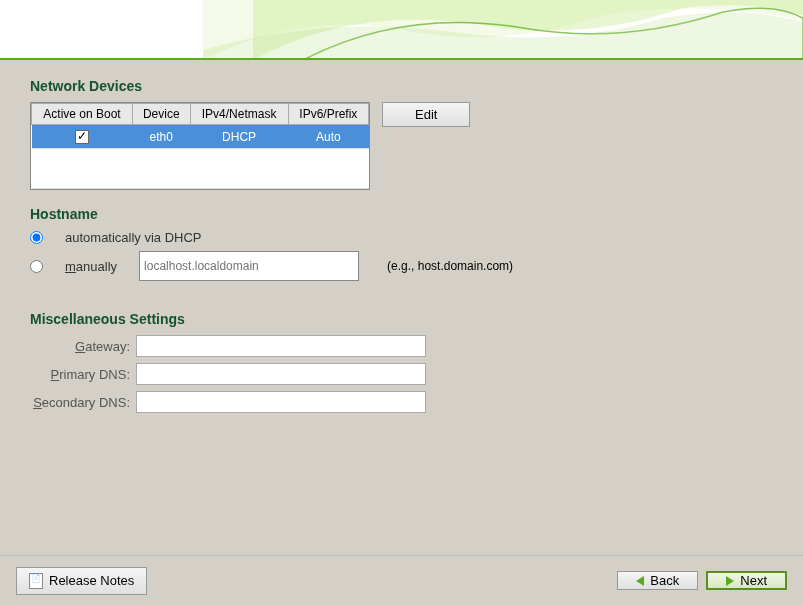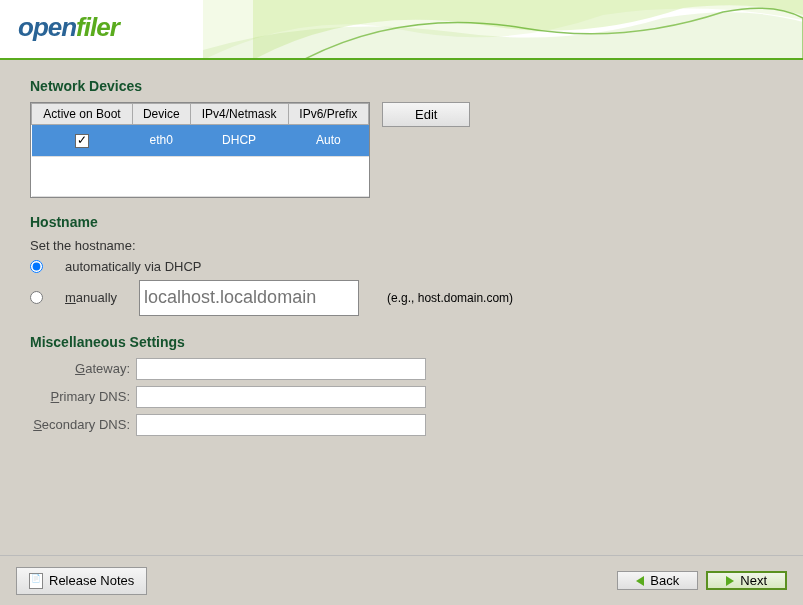--- a/index.html
+++ b/index.html
@@ -98,21 +98,21 @@
       background: #4a90d9;
       color: #fff;
     }
 
     .network-table tbody tr.empty {
       height: 40px;
       background: #fff;
     }
 
     .network-table tbody tr td {
-      padding: 8px 8px;
+      padding: 0 8px;
       text-align: center;
       font-size: 12px;
       border-bottom: 1px solid #ddd;
     }
 
     .checkbox-cell {
       text-align: center;
     }
 
     .checkbox-icon {
@@ -137,21 +137,21 @@
     .edit-btn {
       padding: 4px 32px;
       background: linear-gradient(to bottom, #f5f5f5, #e0e0e0);
       border: 1px solid #999;
       cursor: pointer;
       font-size: 13px;
     }
 
     
     .hostname-section {
-      margin-bottom: 18px;
+      margin-bottom: 30px;
     }
 
     .set-hostname-label {
       font-size: 13px;
       color: #333;
       margin-bottom: 6px;
     }
 
     .radio-group {
       display: flex;
@@ -169,24 +169,24 @@
       margin: 0;
     }
 
     .radio-label {
       font-size: 13px;
       color: #333;
     }
 
     .hostname-input {
       width: 220px;
-      height: 36px;
+      height: 30px;
       border: 1px solid #888;
       padding: 2px 4px;
-      font-size: 18px;
+      font-size: 12px;
       background: #fff;
       color: #999;
     }
 
     .hostname-hint {
       font-size: 12px;
       color: #000000;
       margin-left: 6px;
     }
 
@@ -298,23 +298,20 @@
       background: #fff;
       border: 1px solid #888;
       position: relative;
       font-size: 8px;
     }
   </style>
 </head>
 <body>
 
 <div class="header">
-  <div class="header-logo">
-    open<span>filer</span>
-  </div>
   <svg class="header-wave" viewBox="0 0 600 60" preserveAspectRatio="none">
     <path d="M0,60 Q100,10 200,30 Q300,50 400,15 Q500,0 600,20 L600,0 L0,0 Z" fill="#e8f5d0" opacity="0.5"></path>
     <path d="M50,60 Q150,5 280,25 Q380,42 480,8 Q550,0 600,15 L600,0 L50,0 Z" fill="#c8e890" opacity="0.4"></path>
     <path d="M100,60 Q200,8 320,28 Q420,45 520,12 Q570,2 600,18 L600,60 Z" fill="none" stroke="#5aab1e" stroke-width="1.5" opacity="0.7"></path>
     <path d="M0,50 Q120,15 250,32 Q360,48 460,18 Q540,5 600,22 L600,60 L0,60 Z" fill="#a8d870" opacity="0.2"></path>
   </svg>
 </div>
 
 <div class="main">
 
@@ -344,21 +341,20 @@
             <td colspan="4"></td>
           </tr>
         </tbody>
       </table>
     </div>
     <button class="edit-btn">Edit</button>
   </div>
 
   <div class="hostname-section">
     <div class="section-title">Hostname</div>
-    <div class="set-hostname-label">Set the hostname:</div>
     <div class="radio-group">
       <div class="radio-row">
         <input type="radio" name="hostname_mode" checked="" style="">
         <span class="radio-label">automatically via DHCP</span>
       </div>
       <div class="radio-row">
         <input type="radio" name="hostname_mode" style="">
         <span class="radio-label">
           <span style="text-decoration:underline;">m</span>anually
         </span>

